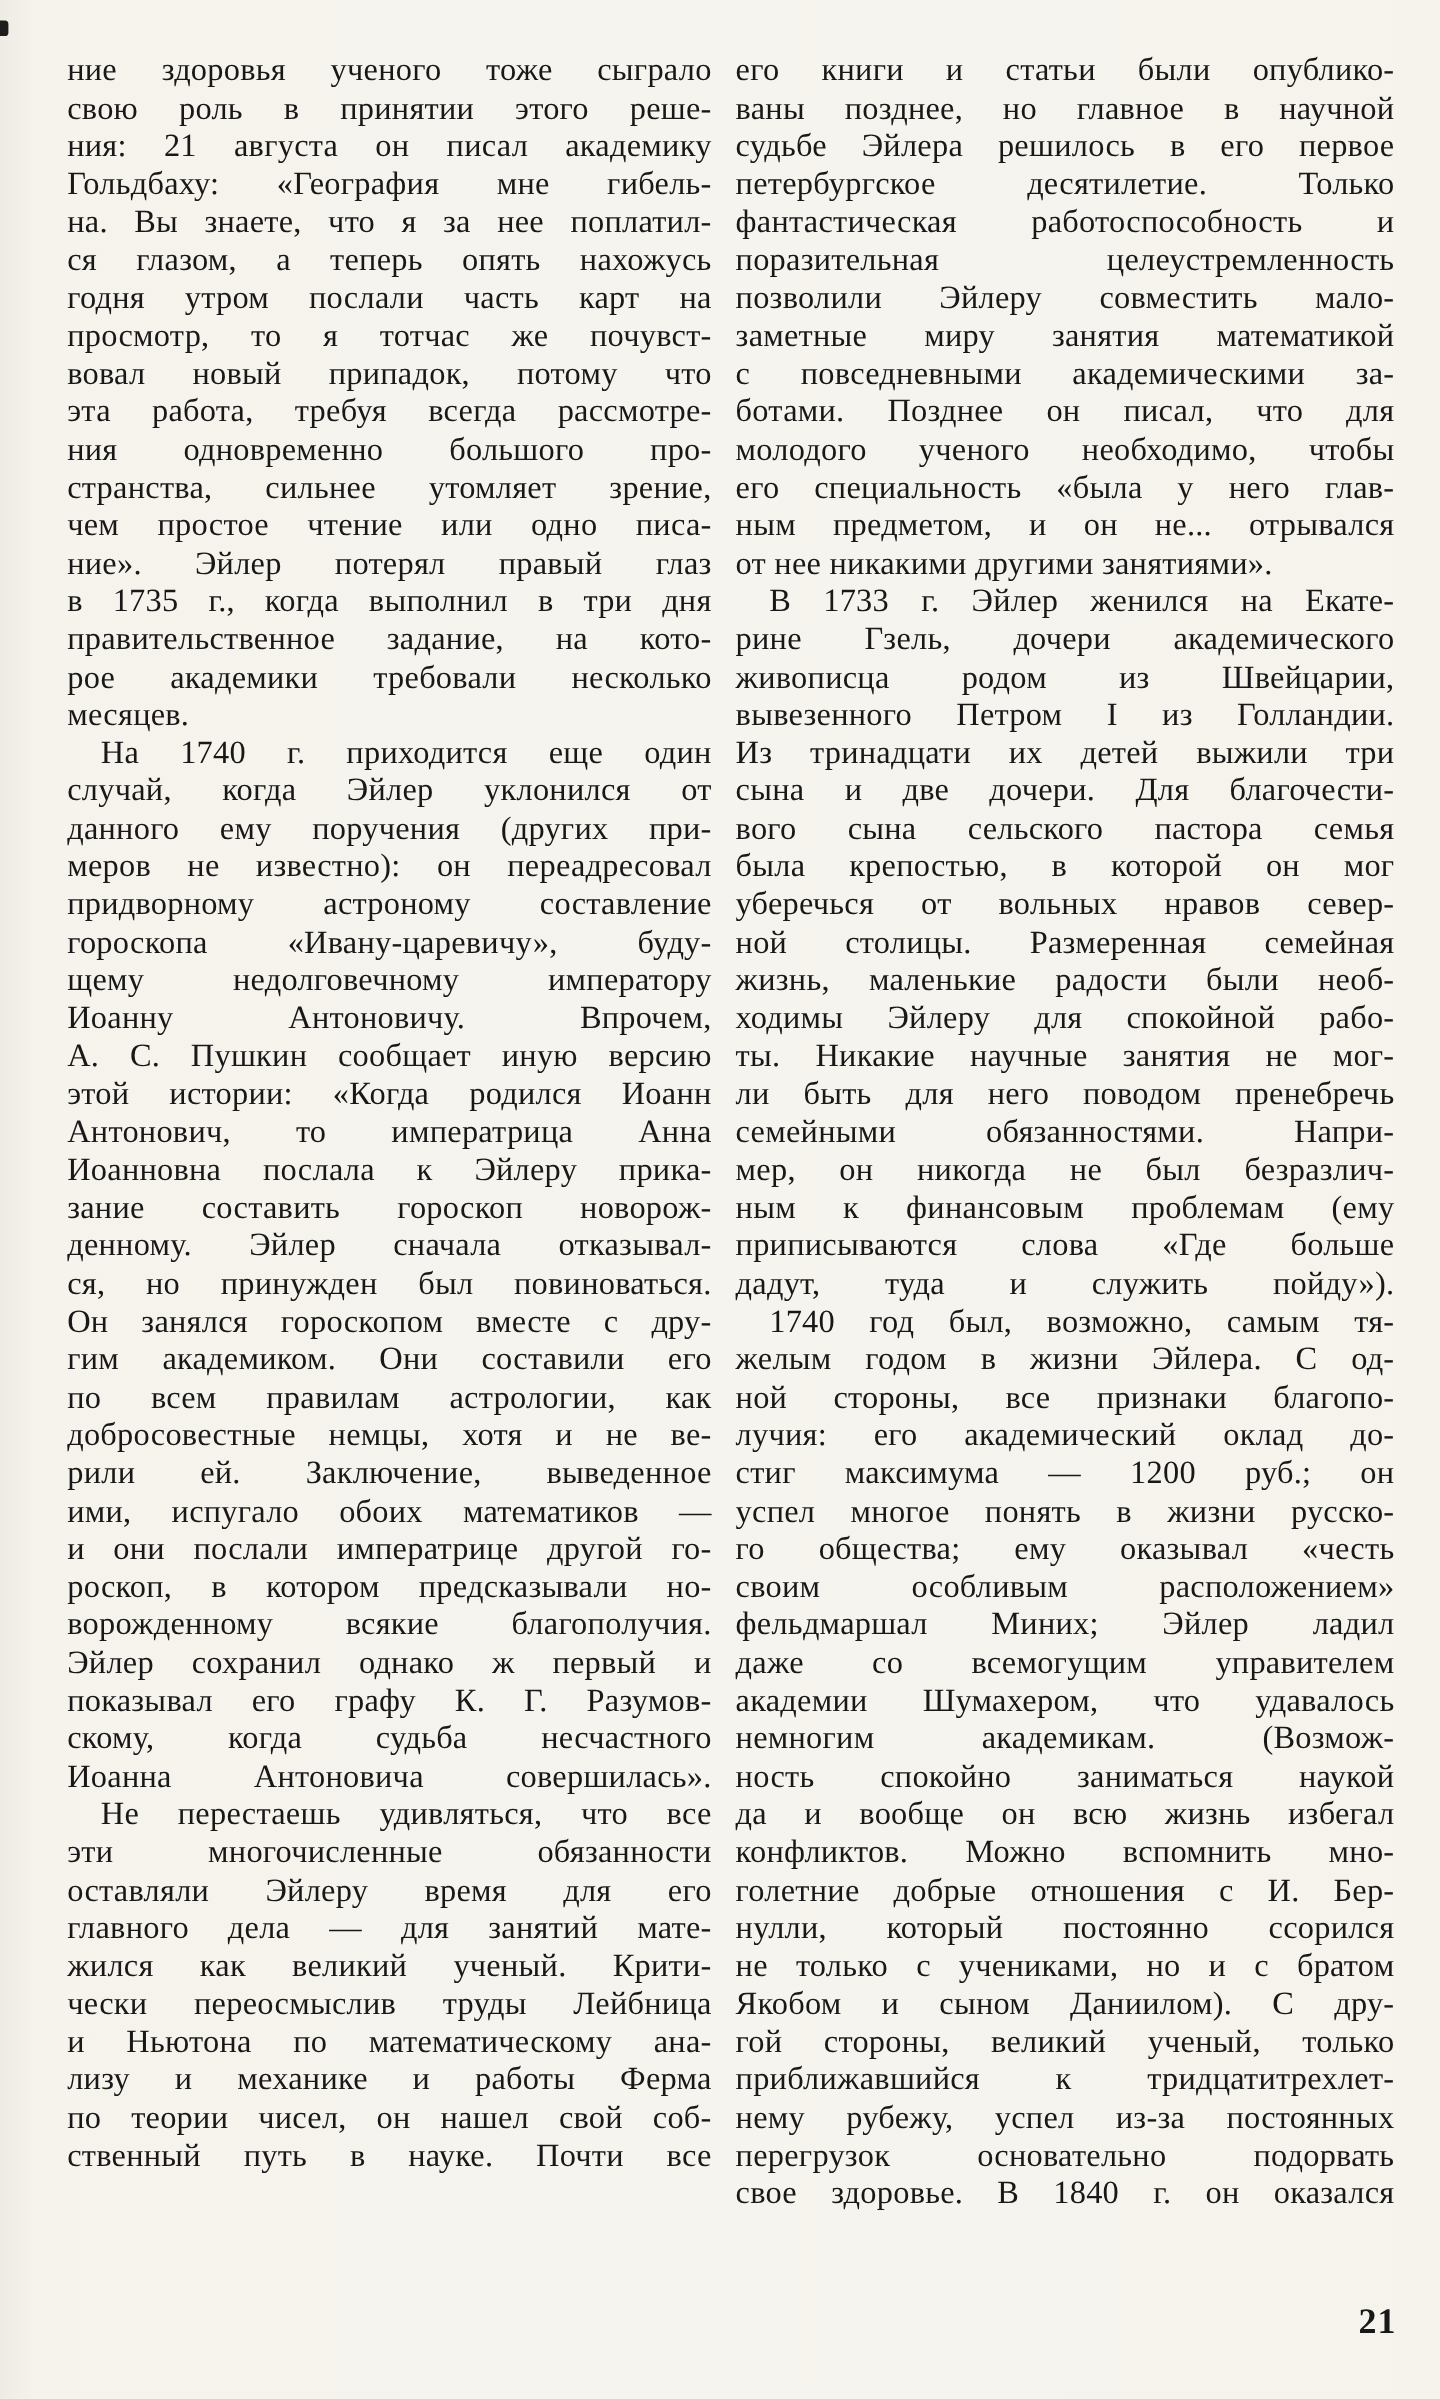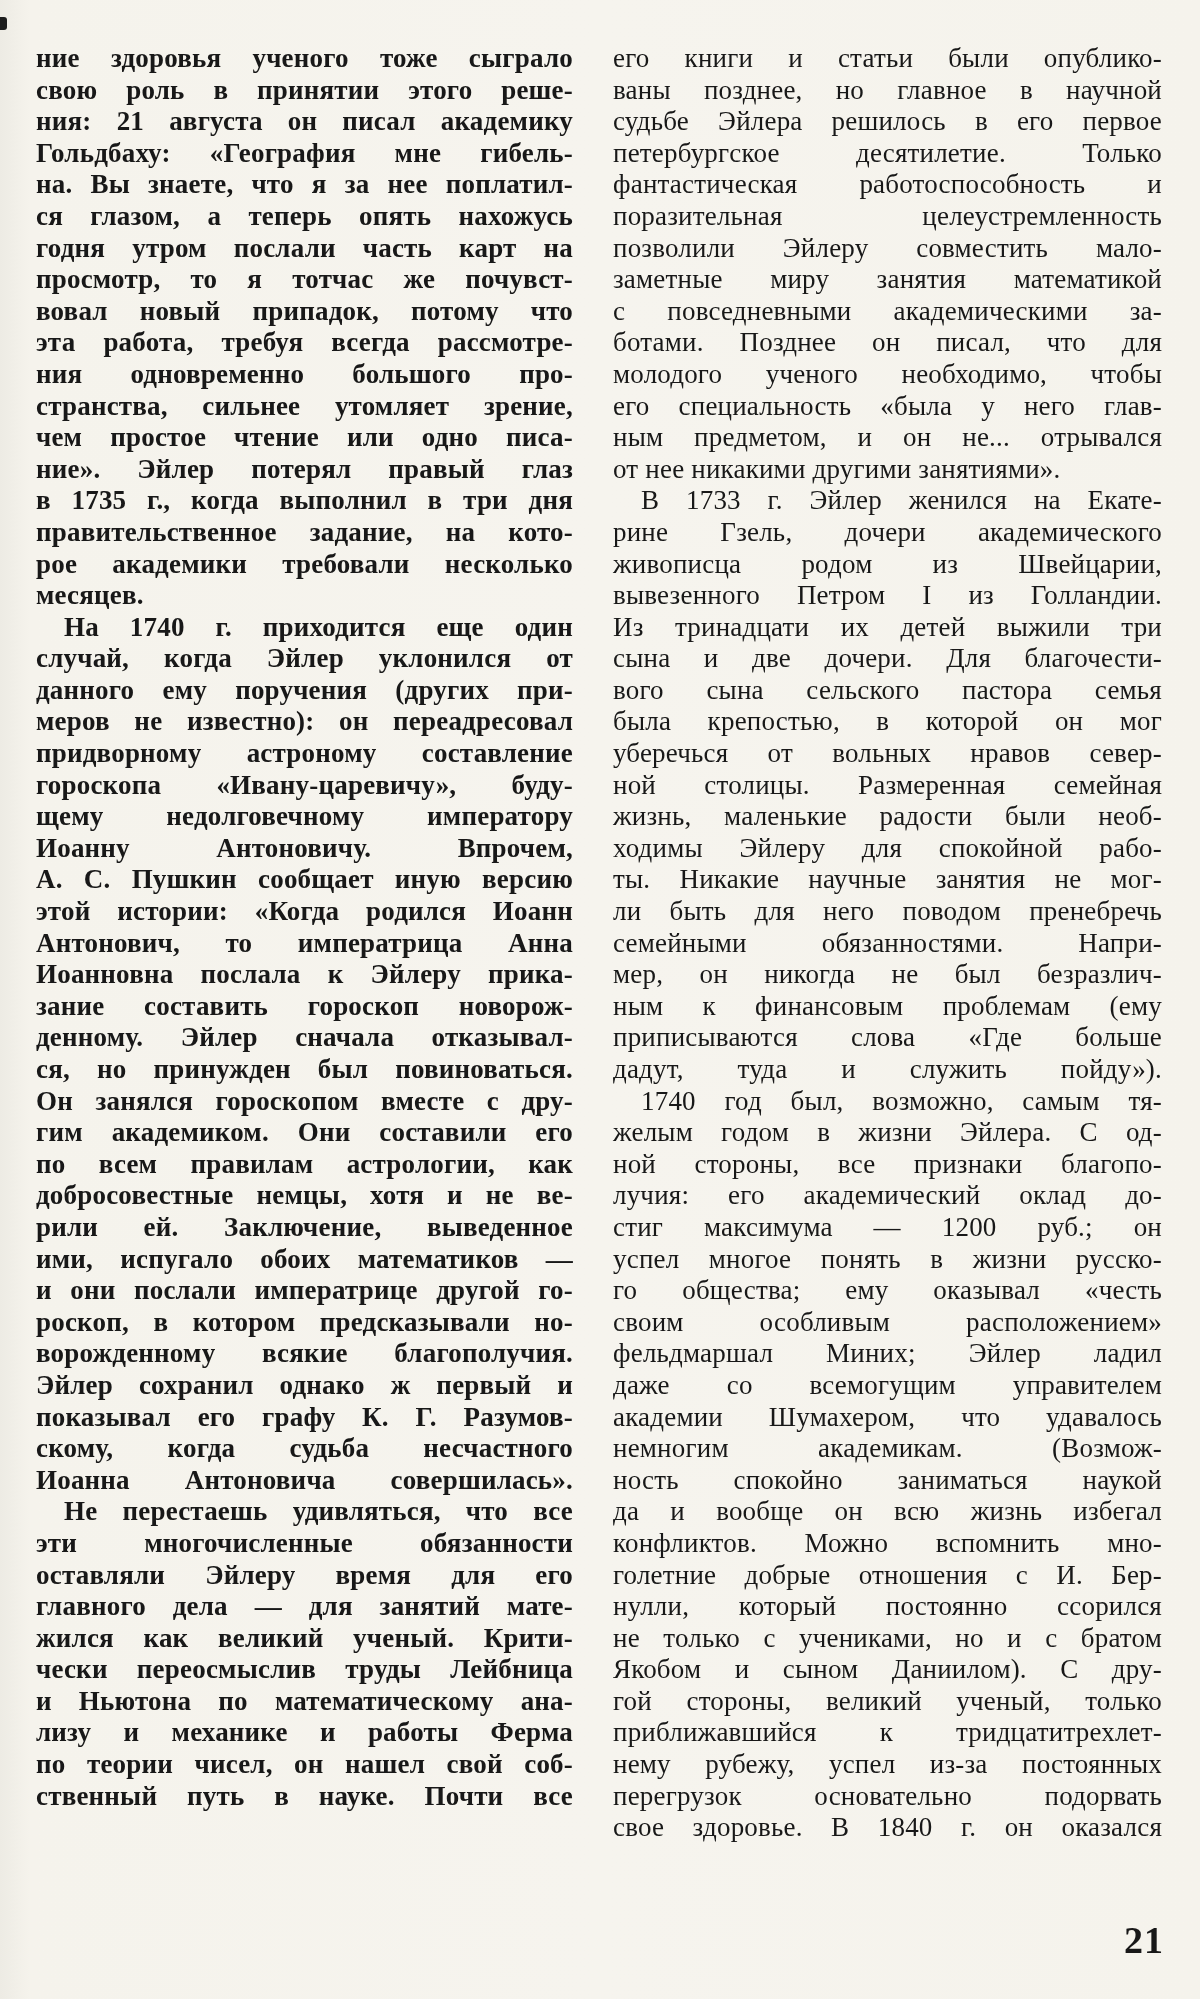--- a/index.html
+++ b/index.html
@@ -20,35 +20,35 @@
     inset: 0;
     background: linear-gradient(90deg, #edebe4 0, #f5f3ec 2.5%, #f6f4ee 50%, #f5f3ec 100%);
   }
   .column {
     position: absolute;
     top: 43px;
     font-size: 27px;
     line-height: 31.6px;
     letter-spacing: 0.2px;
   }
-  .col-left  { left: 36px;  width: 537px; font-weight: bold; }
+  .col-left  { left: 56px;  width: 537px; }
   .col-right { left: 613px; width: 549px; }
   .line {
     text-align: justify;
     text-align-last: justify;
   }
   .line.indent   { text-indent: 28px; }
   .line.para-end { text-align-last: left; }
   .page-number {
     position: absolute;
     top: 1918px;
     left: 1098px;
     width: 66px;
     text-align: right;
-    font-size: 38px;
+    font-size: 30px;
     font-weight: bold;
     letter-spacing: 1px;
   }
   .edge-mark {
     position: absolute;
     left: 0;
     top: 17px;
     width: 7px;
     height: 13px;
     background: #1d1d1d;

